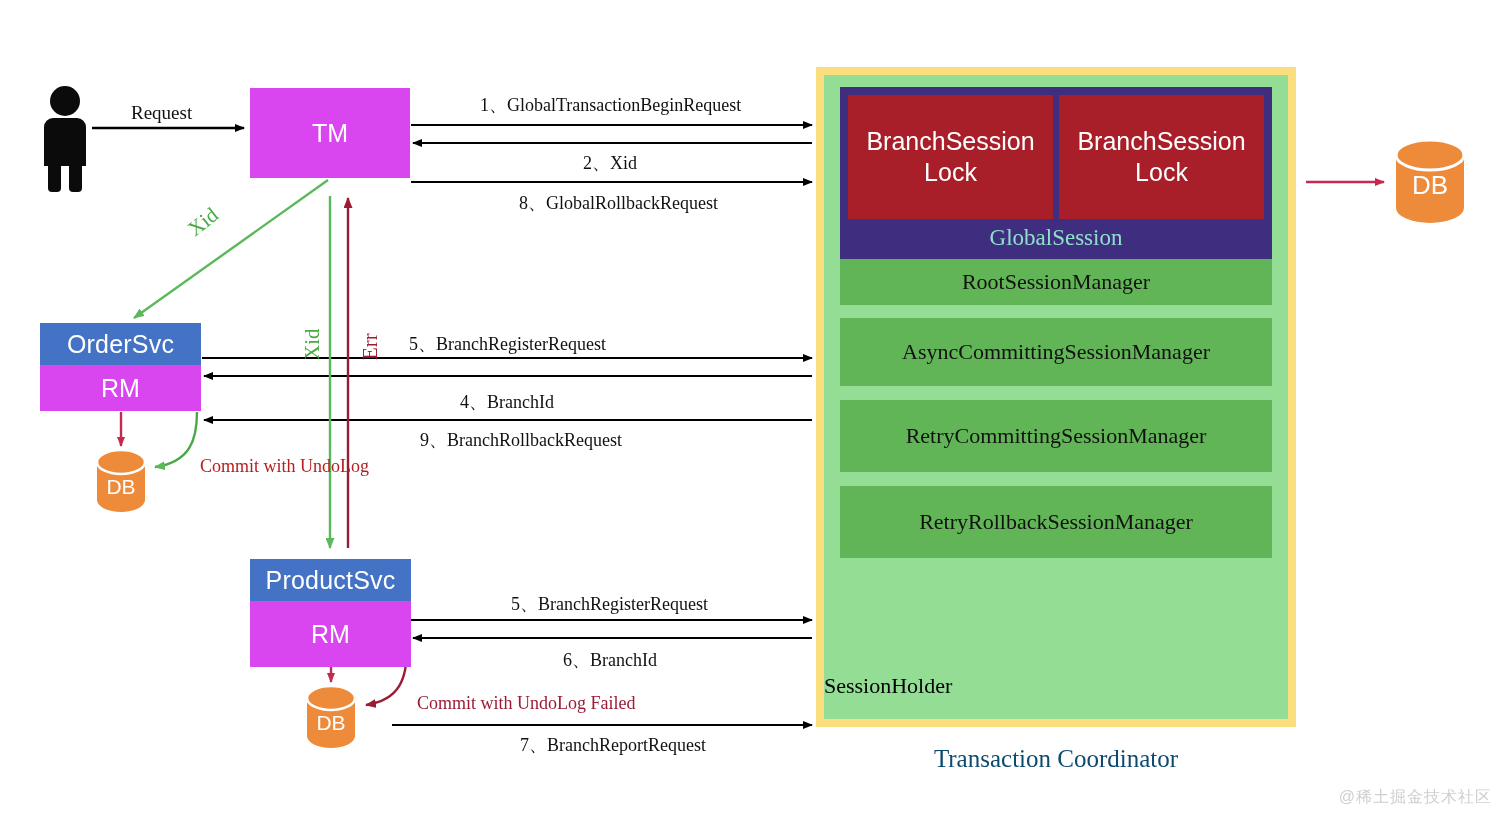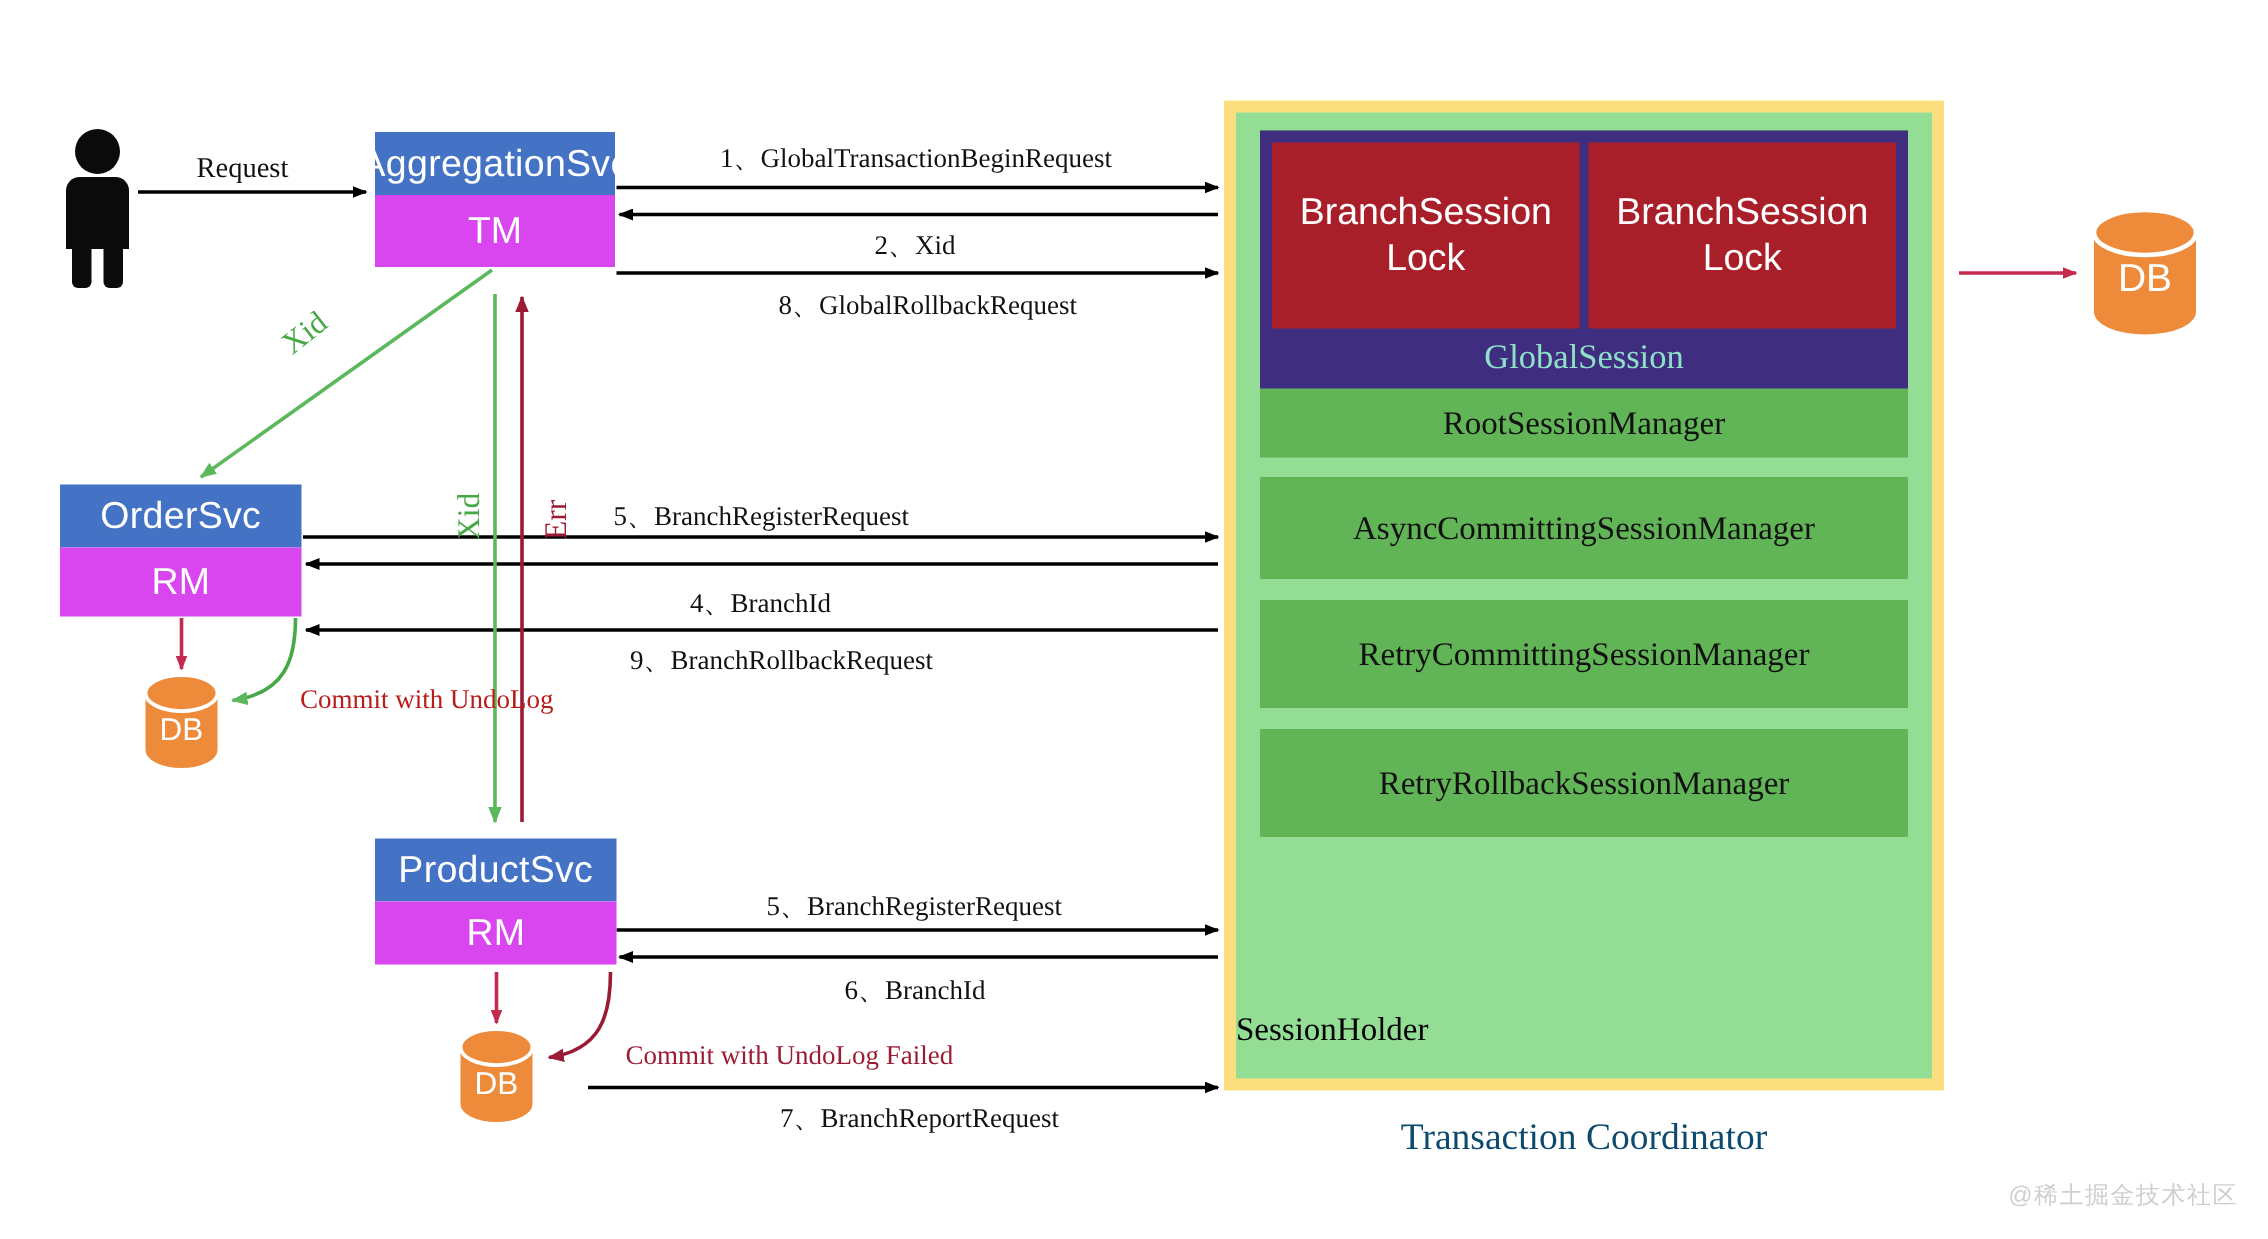--- a/index.html
+++ b/index.html
@@ -291,30 +291,29 @@
 
   <div>
     <div class="person-head" style="left:50px; top:86px; width:30px; height:30px;"></div>
     <div class="person-body" style="left:44px; top:118px; width:42px; height:48px; border-radius:9px 9px 0 0;"></div>
     <div class="person-body" style="left:48px; top:160px; width:13px; height:32px; border-radius:0 0 4px 4px;"></div>
     <div class="person-body" style="left:69px; top:160px; width:13px; height:32px; border-radius:0 0 4px 4px;"></div>
   </div>
   <div class="msg-label" style="left:131px; top:102px; font-size:19px;">Request</div>
 
   <div class="svc-box" style="left:250px; top:88px; width:160px; height:90px;">
-    <div class="svc-head" style="height:42px;">AggregationSvc</div>
     <div class="svc-body">TM</div>
   </div>
 
   <div class="svc-box" style="left:40px; top:323px; width:161px; height:88px;">
     <div class="svc-head" style="height:42px;">OrderSvc</div>
     <div class="svc-body">RM</div>
   </div>
 
-  <div class="svc-box" style="left:250px; top:559px; width:161px; height:84px;">
+  <div class="svc-box" style="left:250px; top:559px; width:161px; height:108px;">
     <div class="svc-head" style="height:42px;">ProductSvc</div>
     <div class="svc-body">RM</div>
   </div>
 
   <div class="db" style="left:97px; top:450px; width:48px; height:62px;">
     <div class="db-label" style="top:26px; font-size:21px;">DB</div>
   </div>
   <div class="db" style="left:307px; top:686px; width:48px; height:62px;">
     <div class="db-label" style="top:26px; font-size:21px;">DB</div>
   </div>

